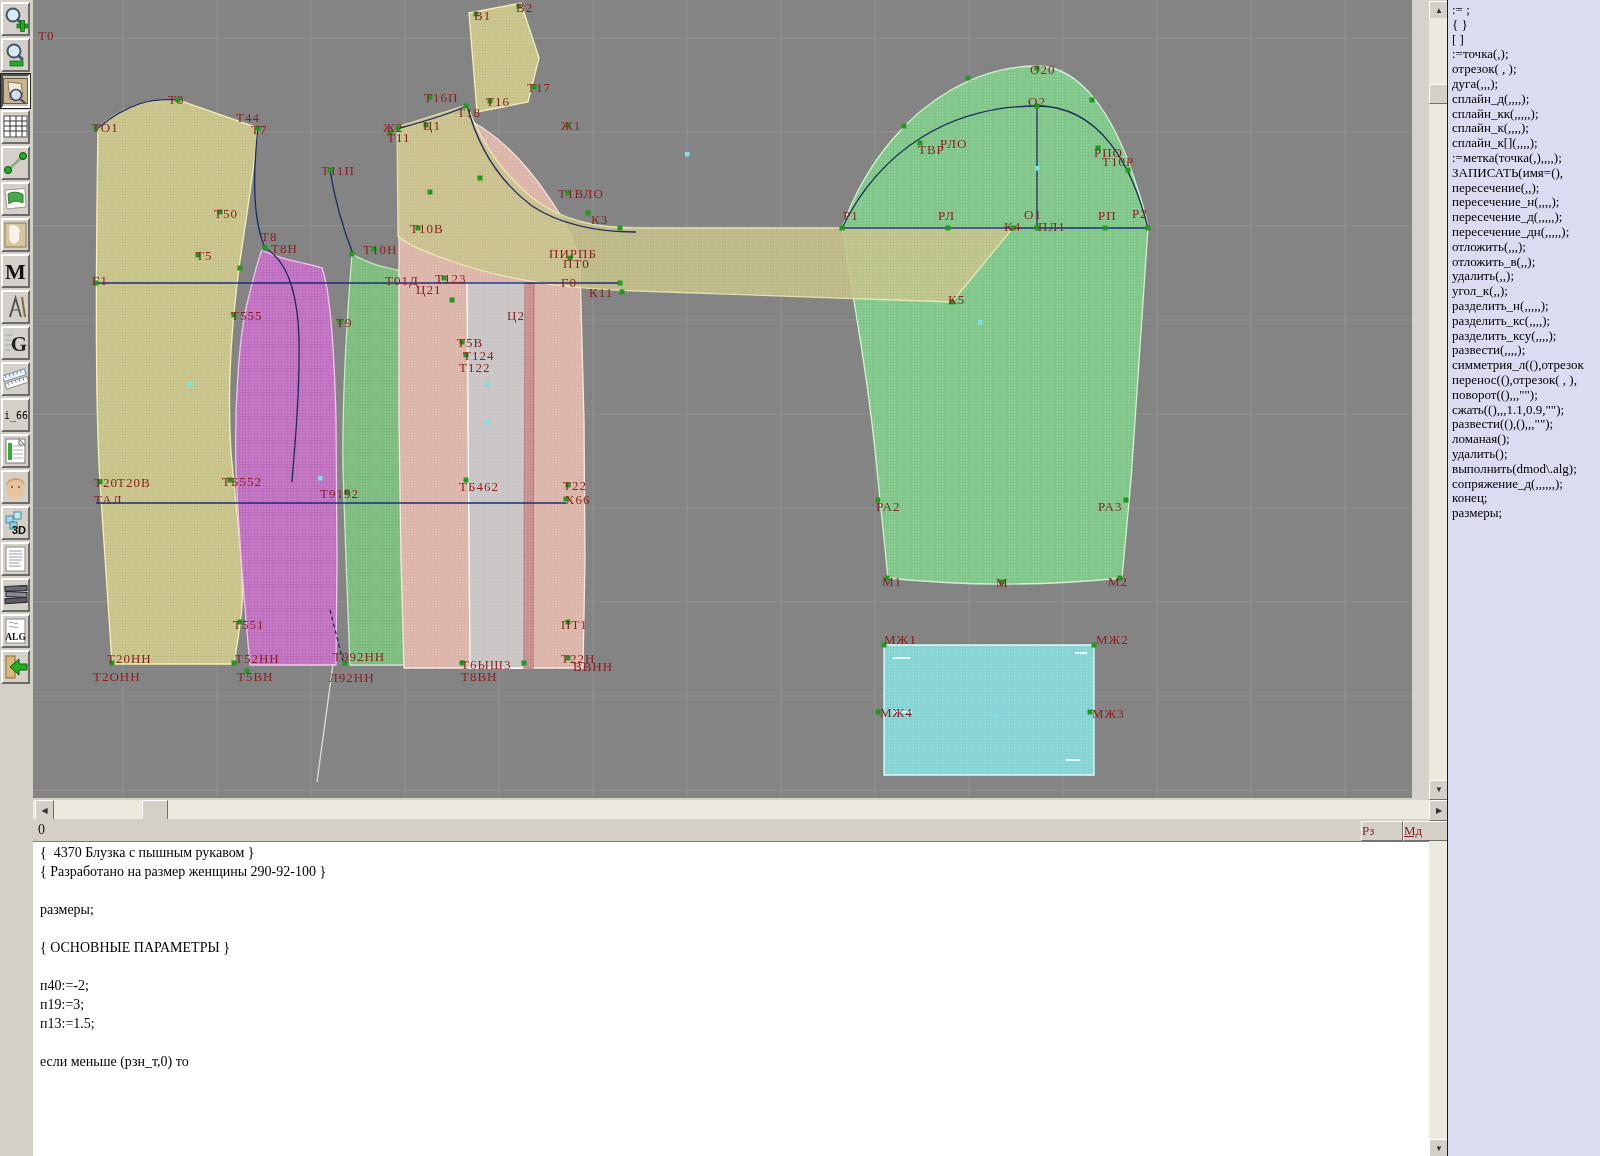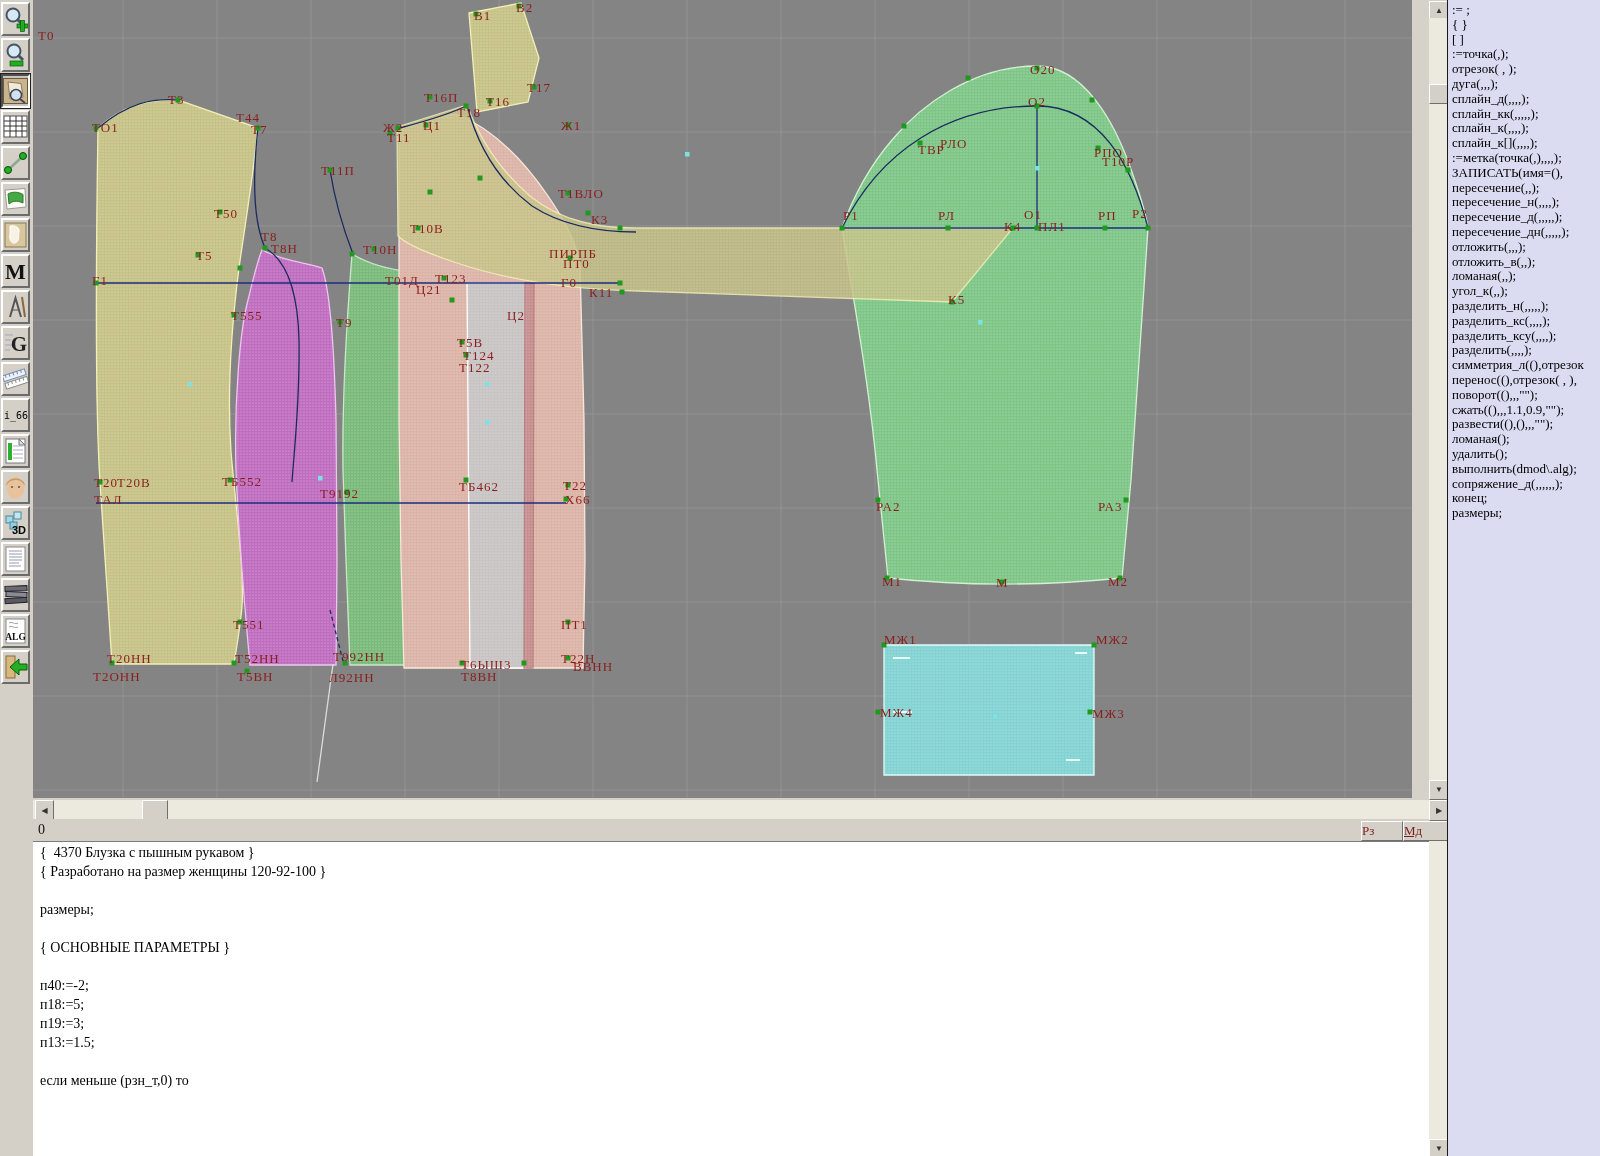--- a/index.html
+++ b/index.html
@@ -427,28 +427,27 @@
   <div class="sbtn" style="left:1429px;top:800px;width:18px;height:19px;">▶</div>
 
   <div id="statusrow">
     <span id="origin">0</span>
   </div>
   <div class="mbtn" style="left:1361px;top:821px;width:40px;">Рз</div>
   <div class="mbtn" style="left:1403px;top:821px;width:44px;text-decoration:underline;">Мд</div>
 
   <div id="codearea">
       <div class="code-line">{  4370 Блузка с пышным рукавом }</div>
-      <div class="code-line">{ Разработано на размер женщины 120-92-100 }</div>
+      <div class="code-line">{ Разработано на размер женщины 290-92-100 }</div>
       <div class="code-line">&nbsp;</div>
       <div class="code-line">размеры;</div>
       <div class="code-line">&nbsp;</div>
       <div class="code-line">{ ОСНОВНЫЕ ПАРАМЕТРЫ }</div>
       <div class="code-line">&nbsp;</div>
       <div class="code-line">п40:=-2;</div>
-      <div class="code-line">п18:=5;</div>
       <div class="code-line">п19:=3;</div>
       <div class="code-line">п13:=1.5;</div>
       <div class="code-line">&nbsp;</div>
       <div class="code-line">если меньше (рзн_т,0) то</div>
     </div>
 
   <div class="shaft" style="left:1429px;top:841px;width:18px;height:298px;"></div>
   <div class="sbtn" style="left:1429px;top:1139px;width:18px;height:17px;">▼</div>
 
   <div id="panel">
@@ -463,26 +462,26 @@
       <div class="panel-line">сплайн_к(,,,,);</div>
       <div class="panel-line">сплайн_к[](,,,,);</div>
       <div class="panel-line">:=метка(точка(,),,,,);</div>
       <div class="panel-line">ЗАПИСАТЬ(имя=(),</div>
       <div class="panel-line">пересечение(,,);</div>
       <div class="panel-line">пересечение_н(,,,,);</div>
       <div class="panel-line">пересечение_д(,,,,,);</div>
       <div class="panel-line">пересечение_дн(,,,,,);</div>
       <div class="panel-line">отложить(,,,);</div>
       <div class="panel-line">отложить_в(,,);</div>
-      <div class="panel-line">ломаная(,,);</div>
+      <div class="panel-line">удалить(,,);</div>
       <div class="panel-line">угол_к(,,);</div>
       <div class="panel-line">разделить_н(,,,,,);</div>
       <div class="panel-line">разделить_кс(,,,,);</div>
       <div class="panel-line">разделить_ксу(,,,,);</div>
-      <div class="panel-line">разделить(,,,,);</div>
+      <div class="panel-line">развести(,,,,);</div>
       <div class="panel-line">симметрия_л((),отрезок</div>
       <div class="panel-line">перенос((),отрезок( , ),</div>
       <div class="panel-line">поворот((),,,"");</div>
       <div class="panel-line">сжать((),,,1.1,0.9,"");</div>
       <div class="panel-line">развести((),(),,,"");</div>
       <div class="panel-line">ломаная();</div>
       <div class="panel-line">удалить();</div>
       <div class="panel-line">выполнить(dmod\.alg);</div>
       <div class="panel-line">сопряжение_д(,,,,,,);</div>
       <div class="panel-line">конец;</div>

